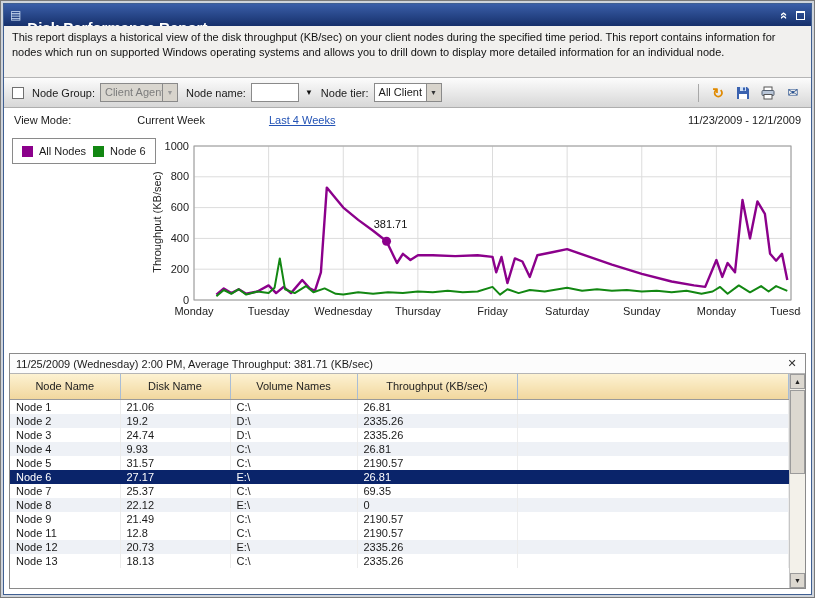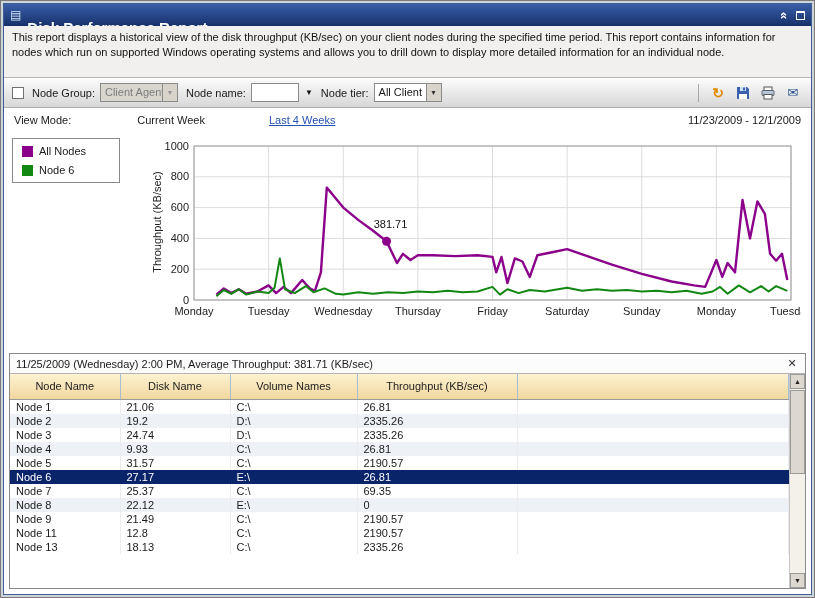--- a/index.html
+++ b/index.html
@@ -42,21 +42,21 @@
 
   
   .viewrow{height:24px;flex:0 0 24px;display:flex;align-items:center;padding:0 10px;background:#fff;gap:48px;}
   .vm-label{margin-right:18px;}
   .vm-current{margin-right:16px;cursor:default;}
   .vm-link{color:#2353b5;text-decoration:underline;cursor:pointer;}
   .vm-date{margin-left:auto;}
 
   
   .chart-section{height:216px;flex:0 0 216px;position:relative;background:#fff;}
-  .legend{position:absolute;left:8px;top:6px;border:1px solid #8a8a8a;background:#fff;padding:6px 9px;display:flex;flex-direction:column;gap:7px;min-width:108px;}
+  .legend{position:absolute;left:8px;top:6px;border:1px solid #8a8a8a;background:#fff;padding:6px 9px;display:flex;flex-direction:row;gap:7px;min-width:108px;}
   .legend-row{display:flex;align-items:center;gap:6px;}
   .swatch{width:11px;height:11px;display:inline-block;}
   .ylab{position:absolute;left:88px;top:84px;width:130px;text-align:center;transform:rotate(-90deg);color:#222;}
   #chart-svg{position:absolute;left:145px;top:2px;}
   #chart-svg text{font-family:"Liberation Sans",sans-serif;}
   .gh,.gv{stroke:#dcdcdc;stroke-width:1;}
   .pb{fill:none;stroke:#9a9a9a;}
   .yt{text-anchor:end;font-size:11px;fill:#222;}
   .xt{text-anchor:middle;font-size:11px;fill:#222;}
   .an{text-anchor:middle;font-size:11px;fill:#111;}
@@ -276,20 +276,27 @@
                 <td>2190.57</td>
                 <td></td>
               </tr>
               <tr>
                 <td>Node 11</td>
                 <td>12.8</td>
                 <td>C:\</td>
                 <td>2190.57</td>
                 <td></td>
               </tr>
+              <tr class="alt">
+                <td>Node 12</td>
+                <td>20.73</td>
+                <td>E:\</td>
+                <td>2335.26</td>
+                <td></td>
+              </tr>
               <tr>
                 <td>Node 13</td>
                 <td>18.13</td>
                 <td>C:\</td>
                 <td>2335.26</td>
                 <td></td>
               </tr>
             </tbody>
         </table>
         <div class="sb">

